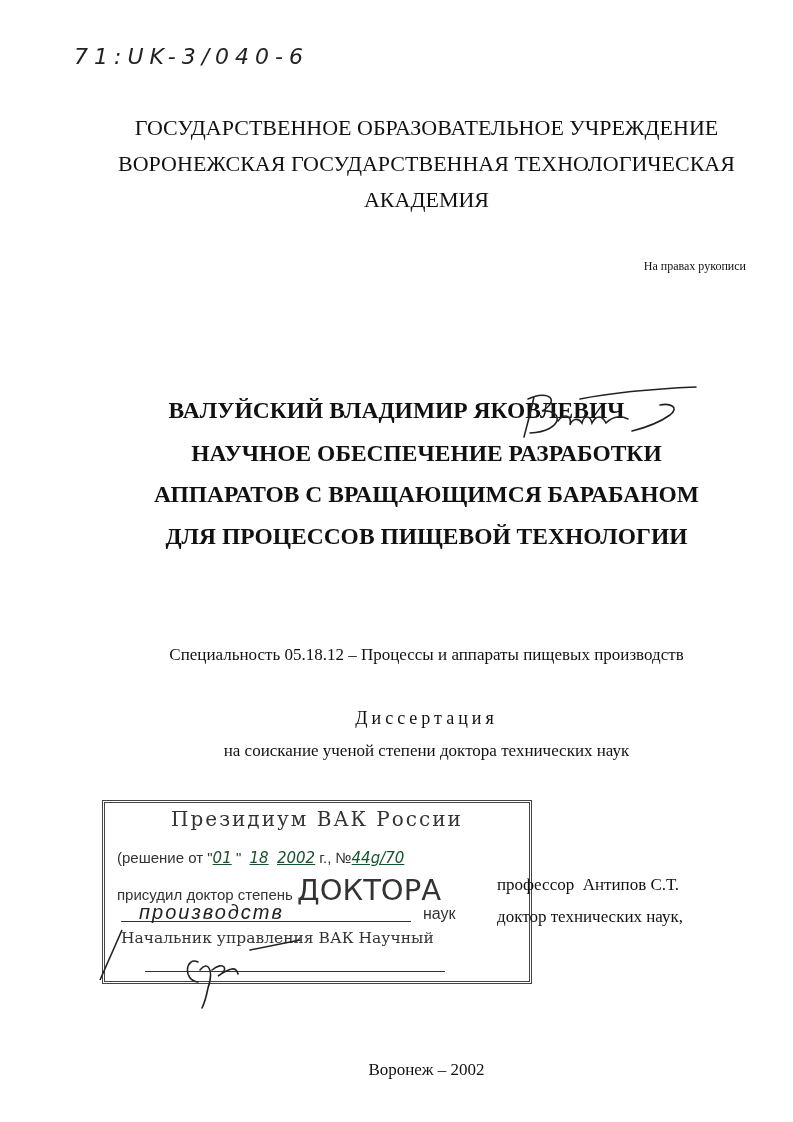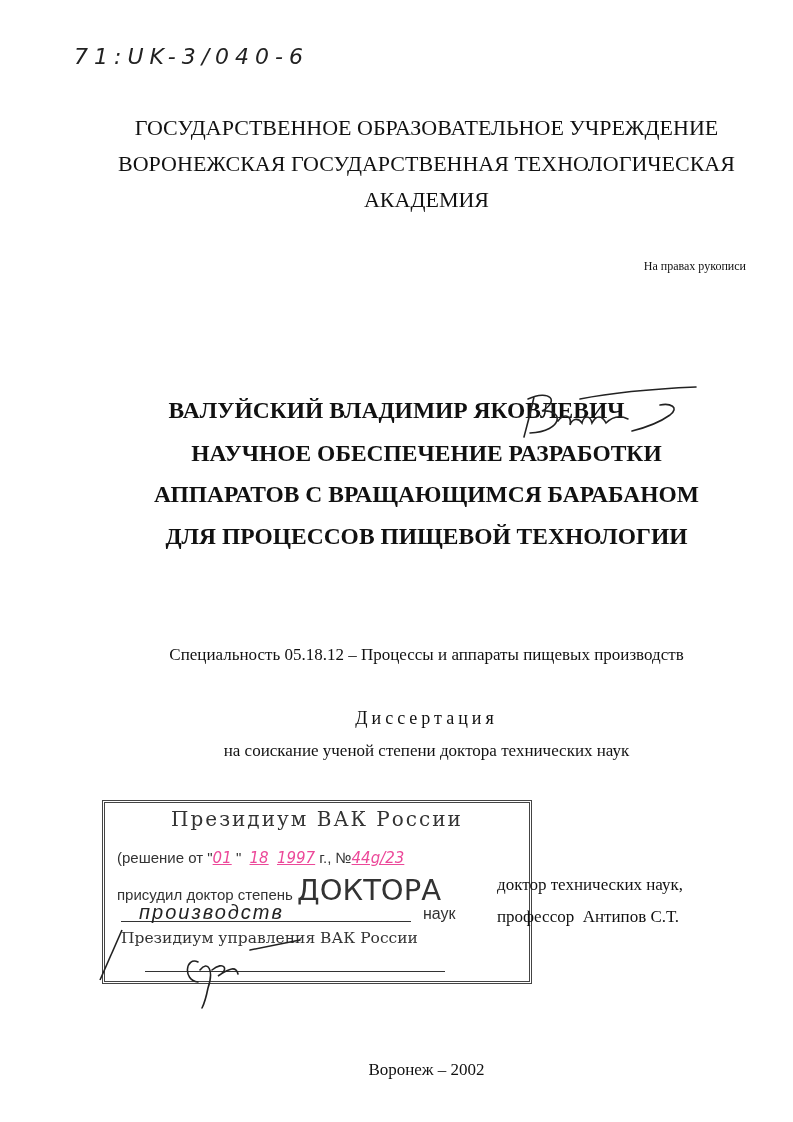--- a/index.html
+++ b/index.html
@@ -21,21 +21,21 @@
   .diss-sub { font-size: 17px; }
 
   
   .stamp {
     position: absolute; left: 102px; top: 800px; width: 430px; height: 184px;
     border: 3px double #444; box-sizing: border-box;
     font-family: "DejaVu Serif", serif; color: #333;
   }
   .stamp-title { position: absolute; left: 0; width: 100%; top: 4px; text-align: center; font-size: 20px; letter-spacing: 2px; }
   .stamp-line { position: absolute; left: 14px; font-family: "Liberation Sans", sans-serif; font-size: 15px; white-space: nowrap; }
-  .stamp-hw { font-family: "DejaVu Sans", sans-serif; font-style: italic; color: #ec4899; text-decoration: underline; }
+  .stamp-hw { font-family: "DejaVu Sans", sans-serif; font-style: italic; color: #14532d; text-decoration: underline; }
   .stamp-degree { font-family: "DejaVu Sans", sans-serif; font-size: 29px; }
   .underline-bar { position: absolute; border-bottom: 1px solid #333; }
 
   .consultant { position: absolute; left: 497px; top: 869px; font-size: 17px; line-height: 32px; }
   .footer { font-size: 17px; }
   svg.sig { position: absolute; overflow: visible; }
 </style>
 </head>
 <body>
 
@@ -62,41 +62,41 @@
 
 <div class="center-line spec" style="top:645px; left:30px;">Специальность 05.18.12 – Процессы и аппараты пищевых производств</div>
 
 <div class="center-line diss-word" style="top:708px; left:30px;">Диссертация</div>
 <div class="center-line diss-sub" style="top:741px; left:30px;">на соискание ученой степени доктора технических наук</div>
 
 <div class="stamp">
   <div class="stamp-title">Президиум ВАК России</div>
 
   <div class="stamp-line" style="top:46px; left:12px;">
-    <span>(решение от "</span><span class="stamp-hw">01</span>&nbsp;<span>"</span>&nbsp;&nbsp;<span class="stamp-hw">18</span>&nbsp;&nbsp;<span class="stamp-hw">1997</span>&nbsp;<span>г., №</span><span class="stamp-hw">44g/23</span>
+    <span>(решение от "</span><span class="stamp-hw">01</span>&nbsp;<span>"</span>&nbsp;&nbsp;<span class="stamp-hw">18</span>&nbsp;&nbsp;<span class="stamp-hw">2002</span>&nbsp;<span>г., №</span><span class="stamp-hw">44g/70</span>
   </div>
 
   <div class="stamp-line" style="top:70px; left:12px;">
     <span>присудил доктор степень</span>
     <span class="stamp-degree">ДОКТОРА</span>
   </div>
 
   <div class="underline-bar" style="left:16px; top:118px; width:290px;"></div>
   <div class="stamp-line handwritten" style="top:98px; left:34px; font-size:20px; letter-spacing:2px;">производств</div>
   <div class="stamp-line" style="top:102px; left:318px; font-size:16px;text-align:center;">наук</div>
 
-  <div class="stamp-line" style="top:126px; left:16px; font-family:'DejaVu Serif', serif; font-size:15.5px;">Президиум управления ВАК России</div>
+  <div class="stamp-line" style="top:126px; left:16px; font-family:'DejaVu Serif', serif; font-size:15.5px;">Начальник управления ВАК Научный</div>
 
   <div class="underline-bar" style="left:40px; top:168px; width:300px;"></div>
 </div>
 
 <svg class="sig" style="left:90px; top:900px;" width="260" height="110" viewBox="0 0 260 110">
   <path d="M32 30 L10 80" fill="none" stroke="#222" stroke-width="1.6"></path>
   <path d="M108 62 C 96 56, 92 80, 108 82 M110 70 C 118 60, 124 70, 118 88 C 116 98, 114 104, 112 108
            M122 70 C 134 60, 140 70, 128 76 C 140 68, 146 66, 148 74 M160 50 L210 40" fill="none" stroke="#222" stroke-width="1.6" stroke-linecap="round"></path>
 </svg>
 
 <div class="consultant">
+  <div style="white-space:pre;">профессор  Антипов С.Т.</div>
   <div>доктор технических наук,</div>
-  <div style="white-space:pre;">профессор  Антипов С.Т.</div>
 </div>
 
 <div class="center-line footer" style="top:1060px; left:30px;">Воронеж – 2002</div>
 
 </body></html>

